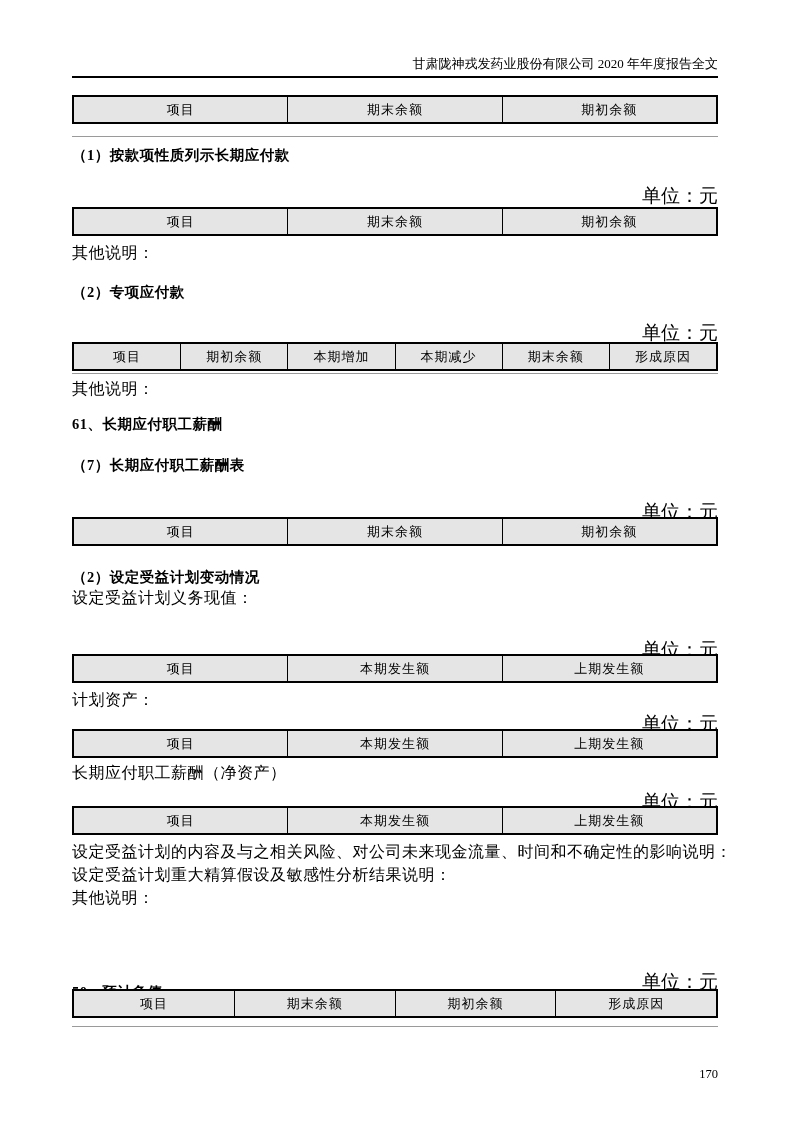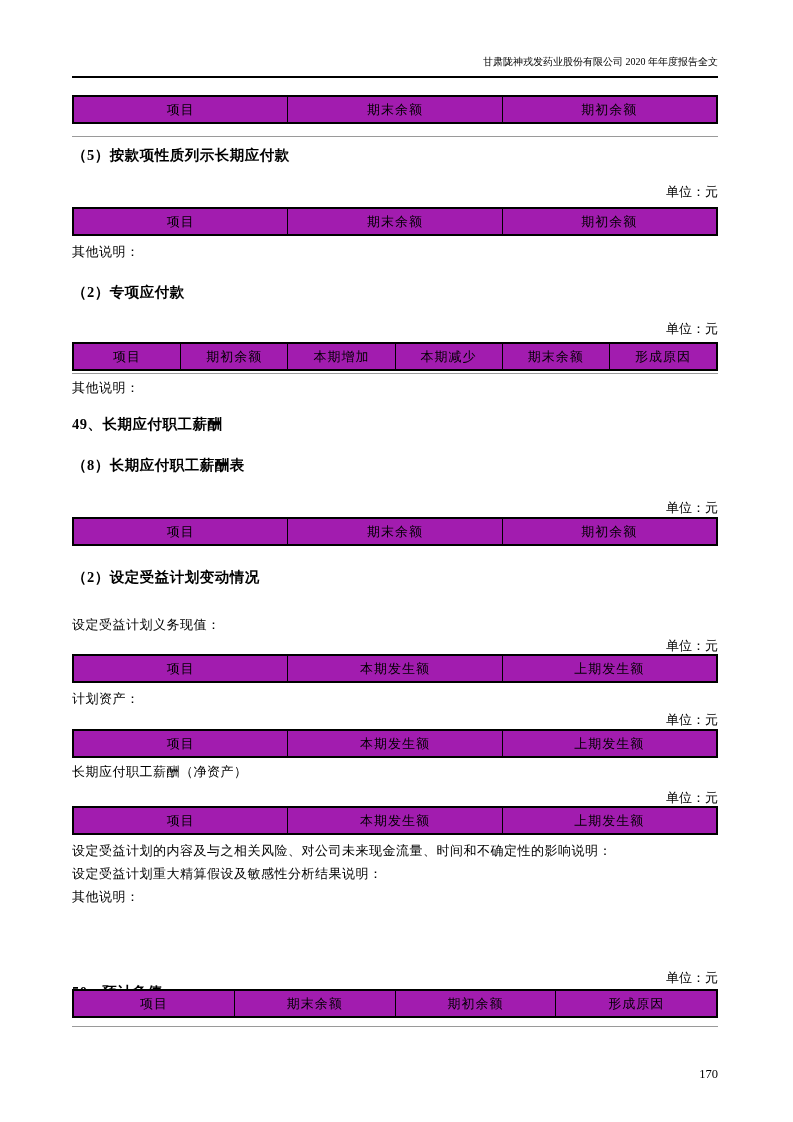--- a/index.html
+++ b/index.html
@@ -11,38 +11,38 @@
     margin: 0 auto;
     background: #ffffff;
     font-family: "Liberation Serif", "DejaVu Serif", serif;
     color: #000000;
     overflow: hidden;
   }
   .abs { position: absolute; }
   .doc-header {
     top: 55px;
     right: 75px;
-    font-size: 10px;
+    font-size: 13px;
     text-align: right;
     white-space: nowrap;
   }
   .header-rule {
     left: 72px;
     top: 76px;
     width: 646px;
     height: 2px;
     background: #000000;
   }
   .tbl {
     left: 72px;
     width: 646px;
     height: 29px;
     display: flex;
     border: 2px solid #000000;
-    background: #a21caf;
+    background: #e5e5e5;
   }
   .tbl .cell {
     flex: 1;
     border-right: 1px solid #000000;
     display: flex;
     align-items: center;
     justify-content: center;
     font-size: 13px;
     letter-spacing: 1px;
     overflow: hidden;
@@ -57,28 +57,28 @@
   }
   .heading {
     left: 72px;
     font-size: 14.5px;
     font-weight: bold;
     letter-spacing: 0.5px;
     white-space: nowrap;
   }
   .note {
     left: 72px;
-    font-size: 13px;
+    font-size: 16px;
     letter-spacing: 0.5px;
     white-space: nowrap;
     font-family: Liberation Mono, monospace;
   }
   .unit {
     right: 75px;
-    font-size: 13px;
+    font-size: 19px;
     text-align: center;
     white-space: nowrap;
   }
   .page-number {
     top: 1041px;
     right: 75px;
     font-size: 12.5px;
     margin-top: 26px;
   }
 </style>
@@ -90,21 +90,21 @@
   <div class="abs doc-header">甘肃陇神戎发药业股份有限公司 2020 年年度报告全文</div>
   <div class="abs header-rule"></div>
 
   <div class="abs tbl" style="top:95px">
     <div class="cell">项目</div>
     <div class="cell">期末余额</div>
     <div class="cell">期初余额</div>
   </div>
   <div class="abs faint-line" style="top:136px"></div>
 
-  <div class="abs heading" style="top:146px">（5）按款项性质列示长期应付款</div>
+  <div class="abs heading" style="top:146px">（1）按款项性质列示长期应付款</div>
   <div class="abs unit" style="top:183px">单位：元</div>
   <div class="abs tbl" style="top:207px">
     <div class="cell">项目</div>
     <div class="cell">期末余额</div>
     <div class="cell">期初余额</div>
   </div>
   <div class="abs note" style="top:243px">其他说明：</div>
 
   <div class="abs heading" style="top:283px">（2）专项应付款</div>
   <div class="abs unit" style="top:320px">单位：元</div>
@@ -112,31 +112,31 @@
     <div class="cell">项目</div>
     <div class="cell">期初余额</div>
     <div class="cell">本期增加</div>
     <div class="cell">本期减少</div>
     <div class="cell">期末余额</div>
     <div class="cell">形成原因</div>
   </div>
   <div class="abs faint-line" style="top:373px"></div>
   <div class="abs note" style="top:379px">其他说明：</div>
 
-  <div class="abs heading" style="top:415px">49、长期应付职工薪酬</div>
-  <div class="abs heading" style="top:456px">（8）长期应付职工薪酬表</div>
+  <div class="abs heading" style="top:415px">61、长期应付职工薪酬</div>
+  <div class="abs heading" style="top:456px">（7）长期应付职工薪酬表</div>
   <div class="abs unit" style="top:499px">单位：元</div>
   <div class="abs tbl" style="top:517px">
     <div class="cell">项目</div>
     <div class="cell">期末余额</div>
     <div class="cell">期初余额</div>
   </div>
 
   <div class="abs heading" style="top:568px">（2）设定受益计划变动情况</div>
-  <div class="abs note" style="top:616px">设定受益计划义务现值：</div>
+  <div class="abs note" style="top:588px">设定受益计划义务现值：</div>
   <div class="abs unit" style="top:637px">单位：元</div>
   <div class="abs tbl" style="top:654px">
     <div class="cell">项目</div>
     <div class="cell">本期发生额</div>
     <div class="cell">上期发生额</div>
   </div>
 
   <div class="abs note" style="top:690px">计划资产：</div>
   <div class="abs unit" style="top:711px">单位：元</div>
   <div class="abs tbl" style="top:729px">

